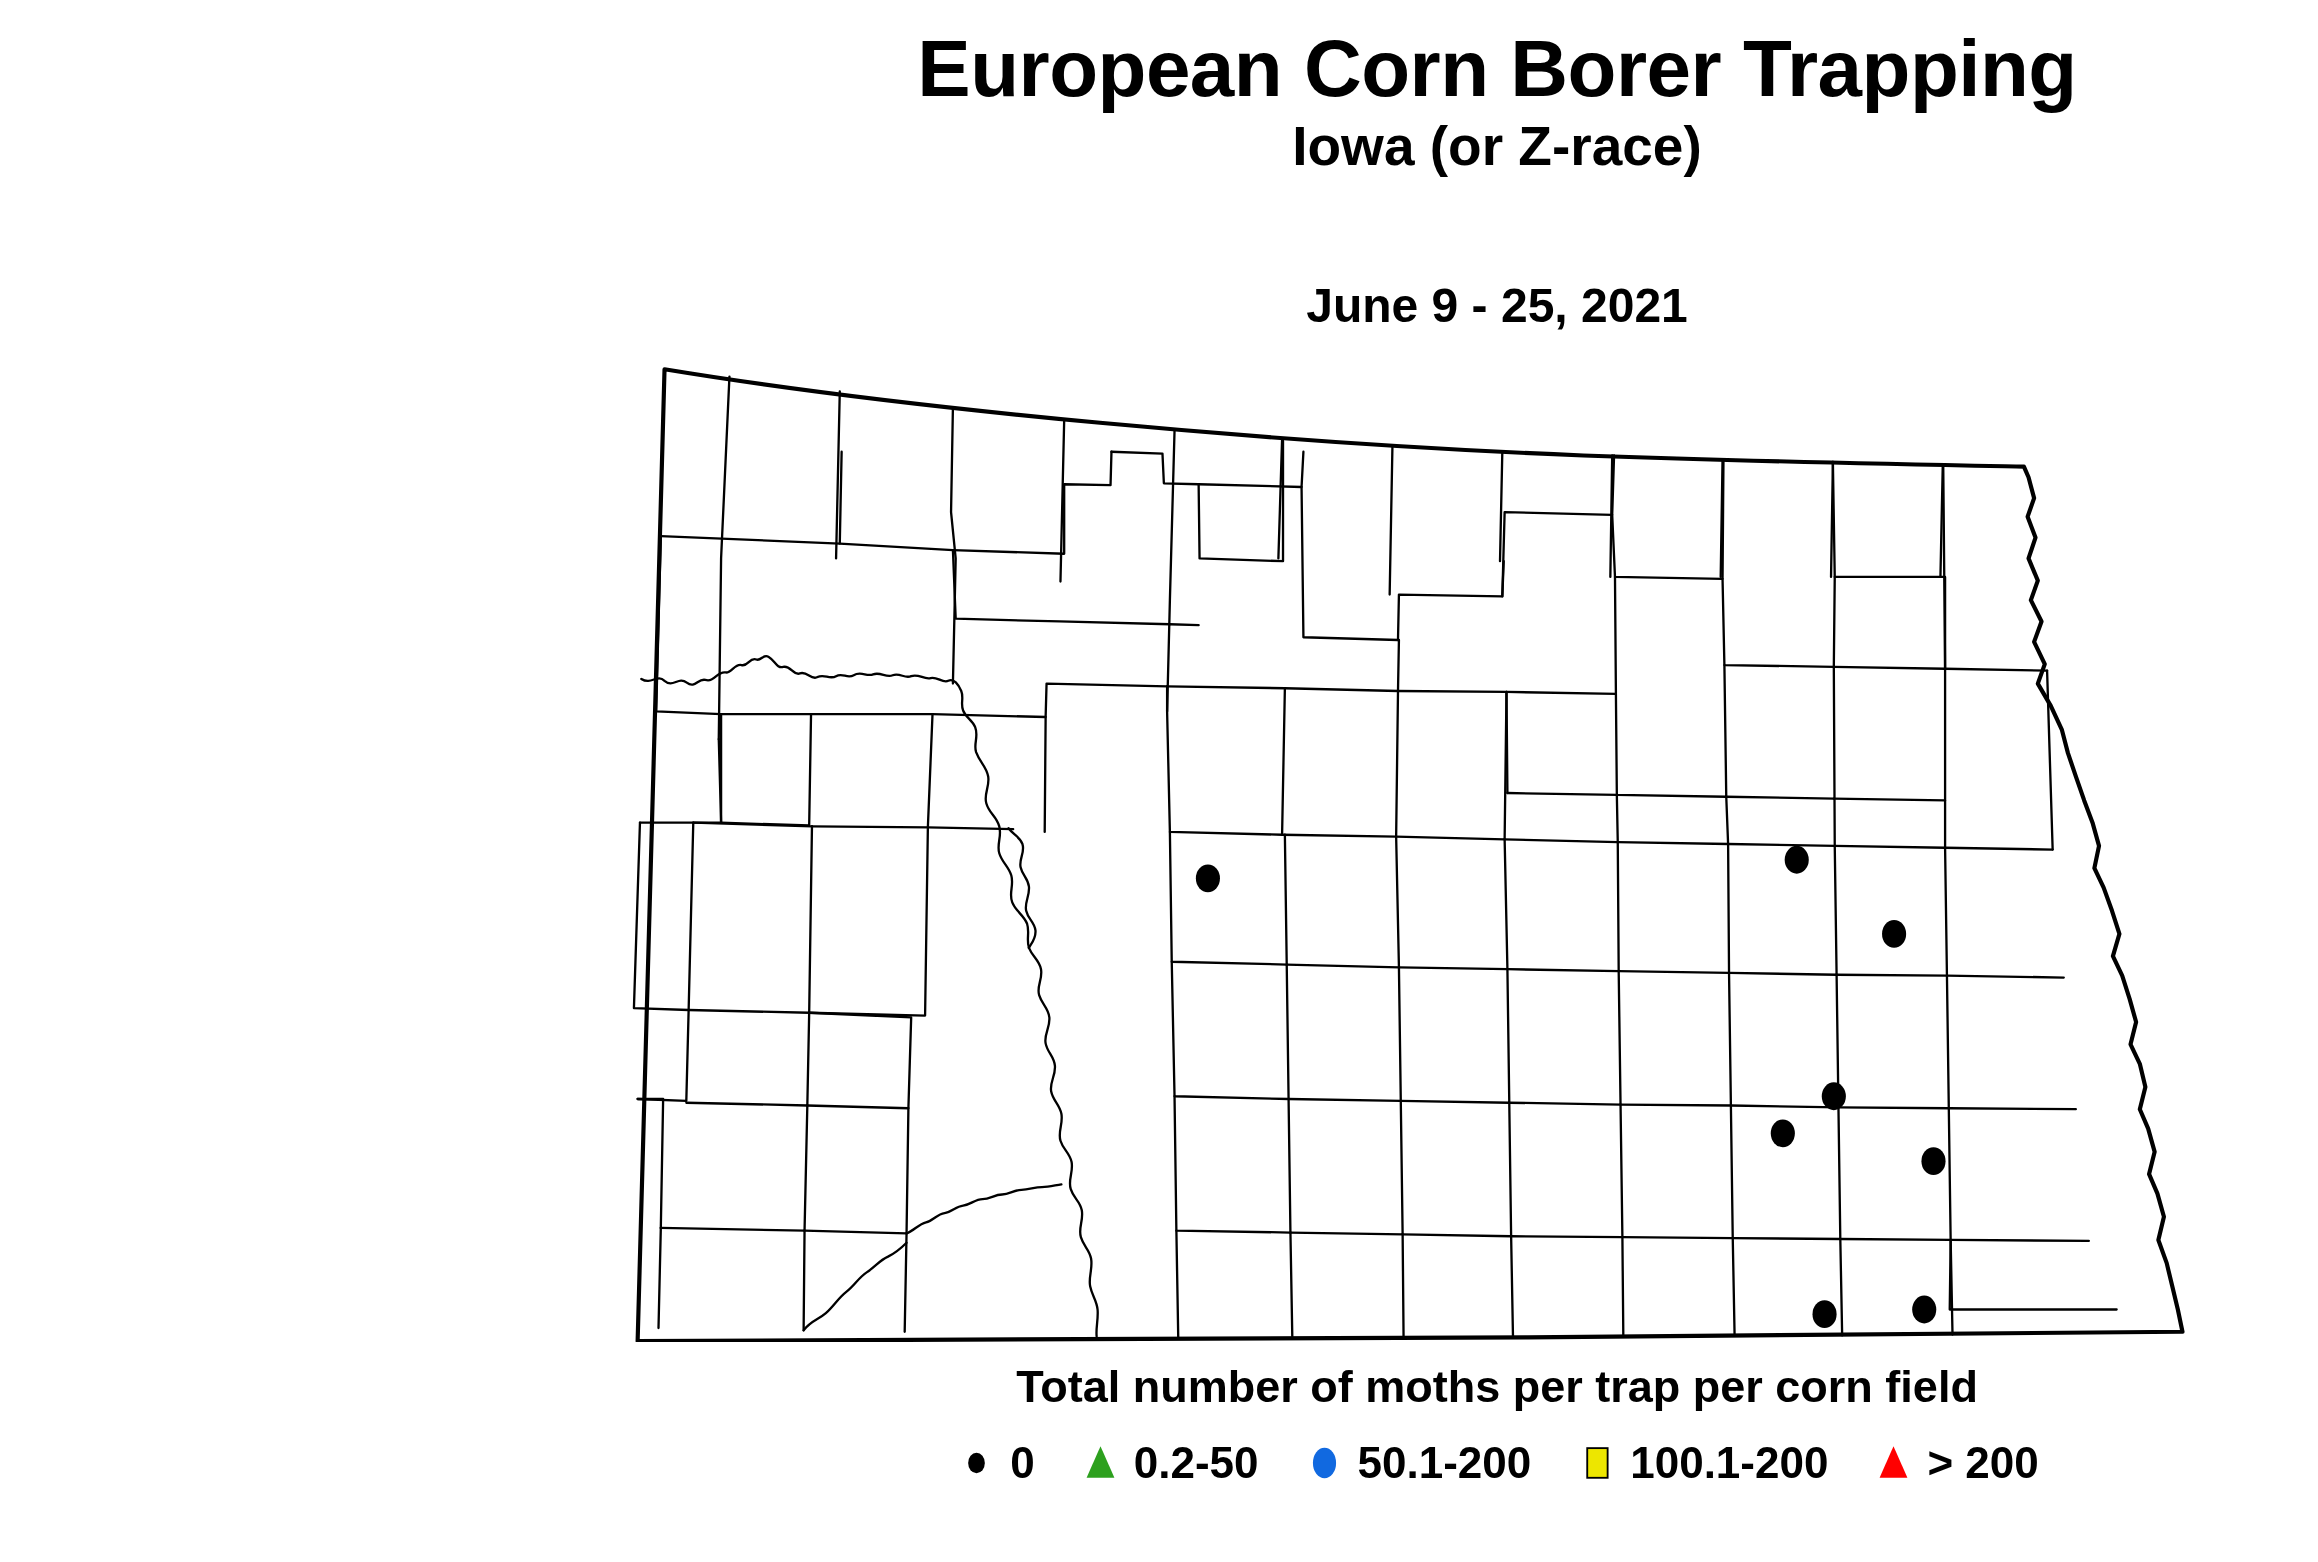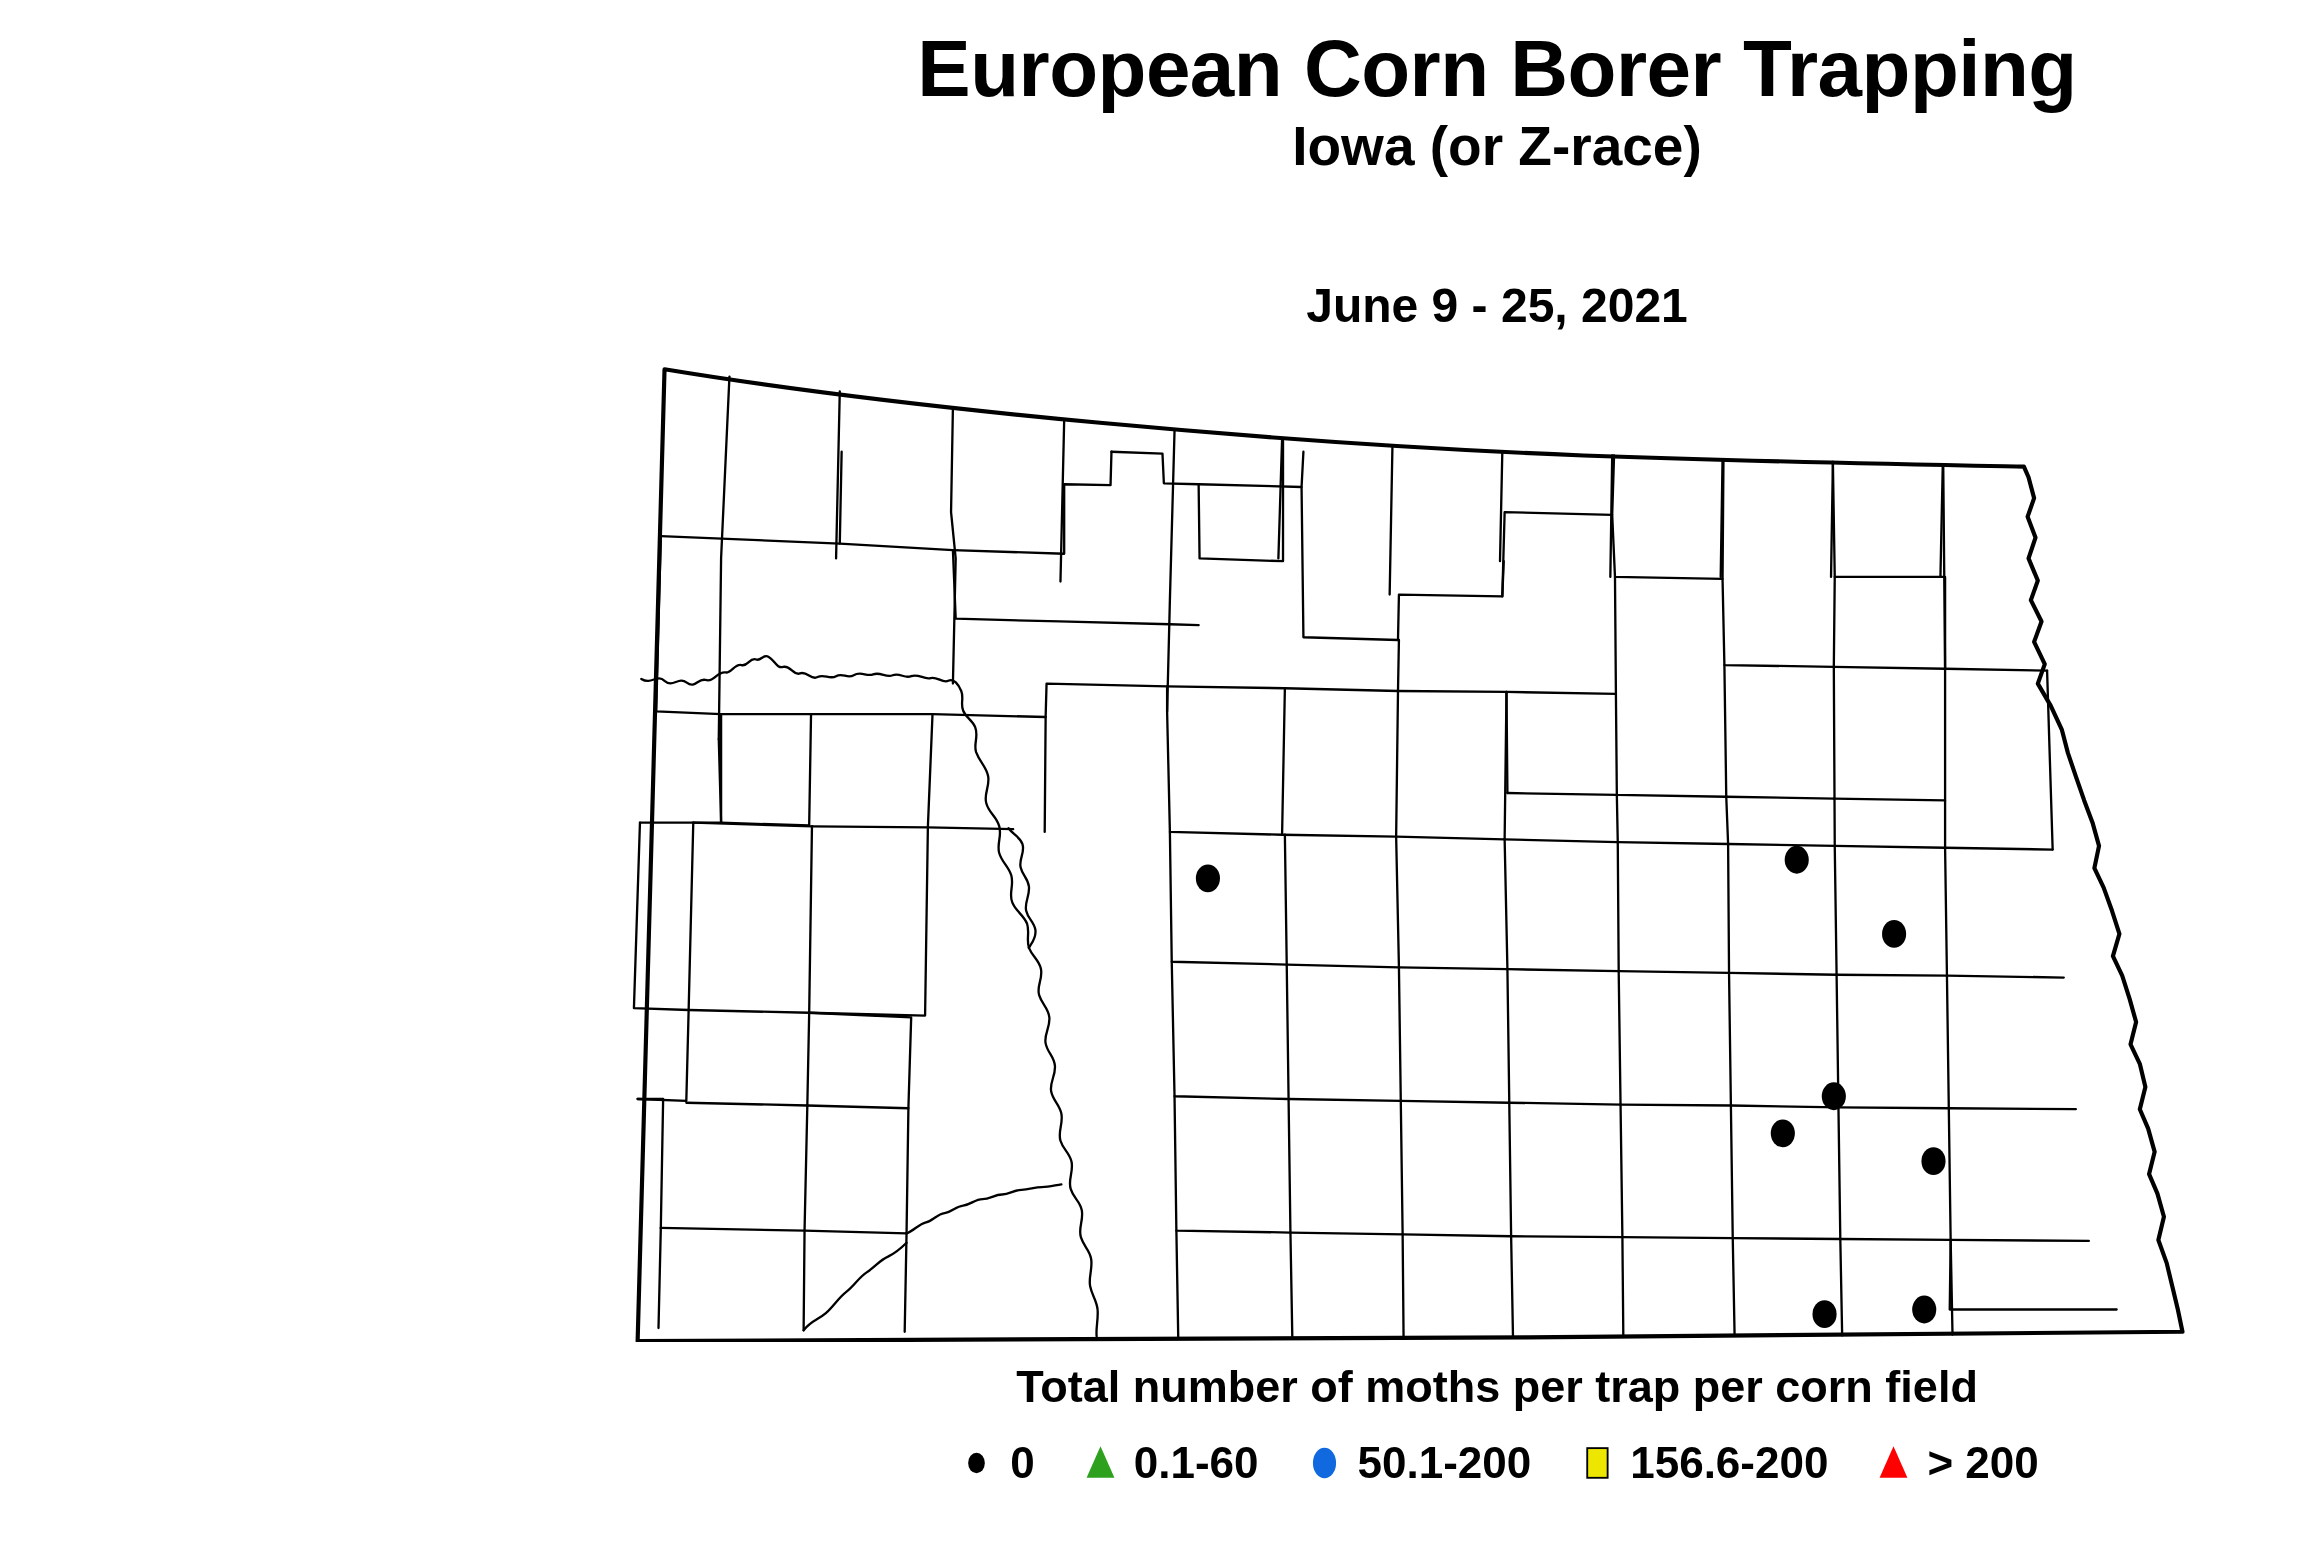--- a/index.html
+++ b/index.html
@@ -344,33 +344,33 @@
       <div class="legend-item">
         <span class="sym"><svg width="43" height="51" viewBox="0 0 92 110">
             <ellipse cx="46" cy="56" rx="18" ry="22" fill="#000000"></ellipse>
           </svg></span>
         <span class="lbl">0</span>
       </div>
       <div class="legend-item">
         <span class="sym"><svg width="43" height="51" viewBox="0 0 92 110">
             <polygon points="46,20 16,88 76,88" fill="#2DA01E"></polygon>
           </svg></span>
-        <span class="lbl">0.1-60</span>
+        <span class="lbl">0.2-50</span>
       </div>
       <div class="legend-item">
         <span class="sym"><svg width="43" height="51" viewBox="0 0 92 110">
             <ellipse cx="46" cy="56" rx="25" ry="33" fill="#1169E0"></ellipse>
           </svg></span>
         <span class="lbl">50.1-200</span>
       </div>
       <div class="legend-item">
         <span class="sym"><svg width="43" height="51" viewBox="0 0 92 110">
             <rect x="26" y="24" width="44" height="64" stroke="#000000" stroke-width="4" fill="#EDE600"></rect>
           </svg></span>
-        <span class="lbl">156.6-200</span>
+        <span class="lbl">100.1-200</span>
       </div>
       <div class="legend-item">
         <span class="sym"><svg width="43" height="51" viewBox="0 0 92 110">
             <polygon points="46,20 16,88 76,88" fill="#FF0000"></polygon>
           </svg></span>
         <span class="lbl">&gt; 200</span>
       </div>
     </div>
 
 </div>

